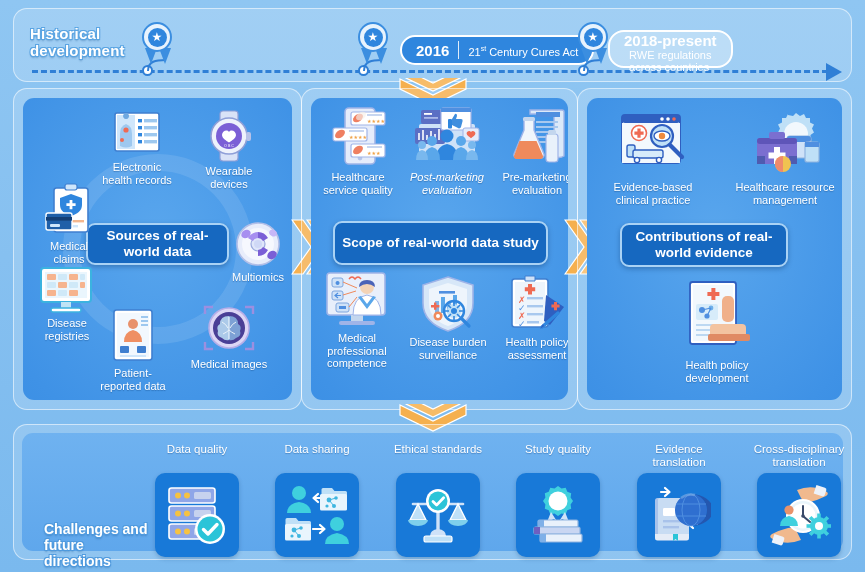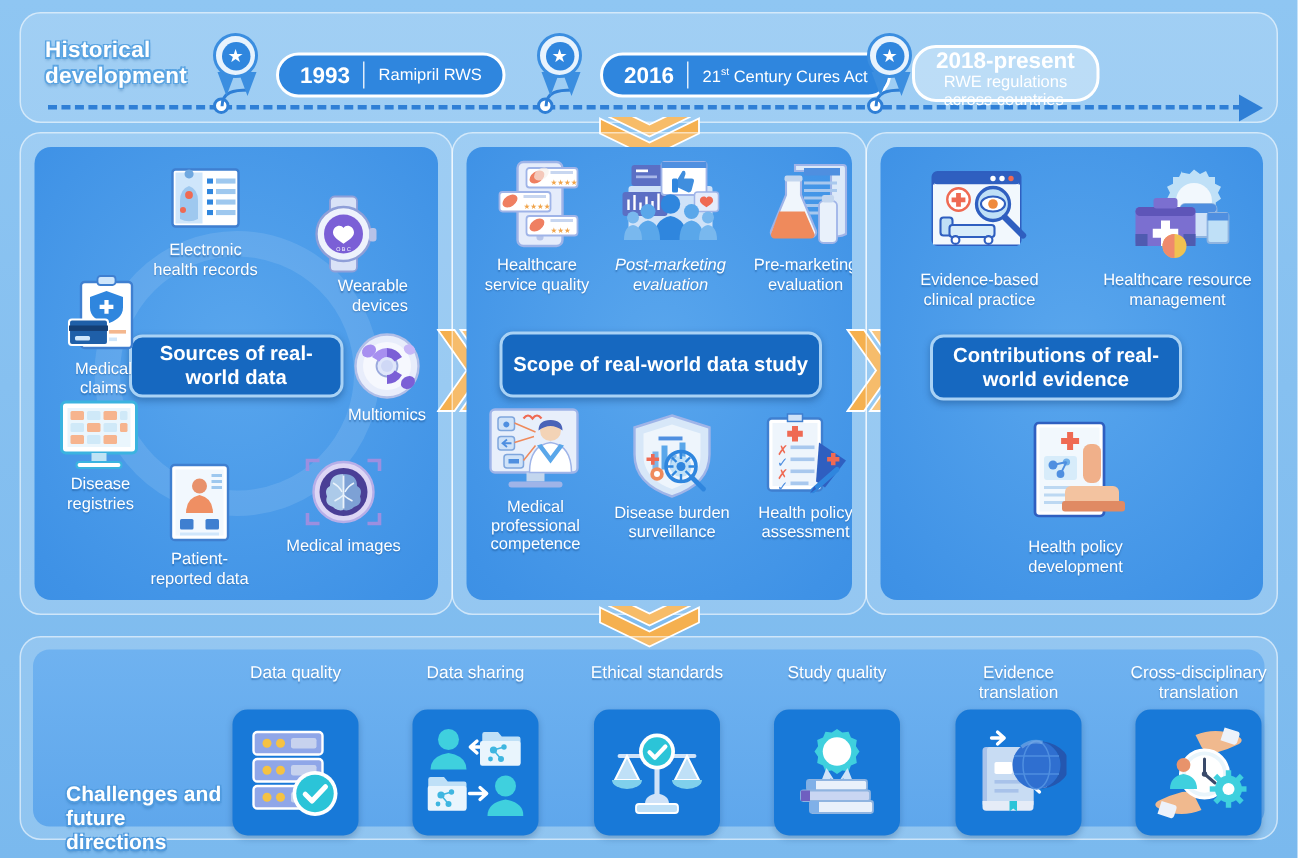--- a/index.html
+++ b/index.html
@@ -142,25 +142,20 @@
     <div class="tl-node" style="left:128px;"></div>
     <svg class="tl-stem" style="left:128px;top:48px;width:26px;height:14px;border:0;" viewBox="0 0 26 14">
       <path d="M6 14 C6 4 14 3 24 3" fill="none" stroke="#2f7fd6" stroke-width="2"></path>
     </svg>
     <div class="medal" style="left:126px;top:13px;">
       <div class="rib l"></div>
         <div class="rib r"></div>
       <div class="disc">
           <div class="inner">★</div>
         </div>
-    </div>
-    <div class="pill solid" style="left:170px;top:26px;">
-      <span class="yr">1993</span>
-      <span class="sep"></span>
-      <span class="desc">Ramipril RWS</span>
     </div>
 
     <div class="tl-node" style="left:344px;"></div>
     <svg class="tl-stem" style="left:344px;top:48px;width:26px;height:14px;border:0;" viewBox="0 0 26 14">
       <path d="M6 14 C6 4 14 3 24 3" fill="none" stroke="#2f7fd6" stroke-width="2"></path>
     </svg>
     <div class="medal" style="left:342px;top:13px;">
       <div class="rib l"></div>
         <div class="rib r"></div>
       <div class="disc">
@@ -220,21 +215,21 @@
             <rect x="33" y="16" width="13" height="3.4" fill="#9ec8ef"></rect>
             <rect x="27" y="23" width="4" height="3.4" fill="#2f86de"></rect>
             <rect x="33" y="23" width="13" height="3.4" fill="#9ec8ef"></rect>
             <rect x="27" y="30" width="4" height="3.4" fill="#2f86de"></rect>
             <rect x="33" y="30" width="13" height="3.4" fill="#9ec8ef"></rect>
           </svg>
           <div class="cap">Electronic
 health records</div>
         </div>
 
-        <div class="node" style="left:163px;top:32px;width:86px;text-align:right;">
+        <div class="node" style="left:163px;top:12px;width:86px;">
           <svg class="ico" width="48" height="52" viewBox="0 0 48 52">
             <rect x="15" y="1" width="18" height="12" rx="3" fill="#d9e2f7" stroke="#8f9fd8" stroke-width="1.2"></rect>
             <rect x="15" y="39" width="18" height="12" rx="3" fill="#d9e2f7" stroke="#8f9fd8" stroke-width="1.2"></rect>
             <circle cx="24" cy="26" r="18" fill="#eef2fc" stroke="#8f9fd8" stroke-width="1.6"></circle>
             <circle cx="24" cy="26" r="13" fill="#7b5fd6"></circle>
             <path d="M24 22 c-2-3 -7-1 -7 3 c0 3 4 5.5 7 7.5 c3-2 7-4.5 7-7.5 c0-4 -5-6 -7-3 z" fill="#ffffff"></path>
             <rect x="41" y="22" width="5" height="9" rx="2" fill="#b7c2e8"></rect>
             <text x="24" y="37" font-size="3.6" fill="#ffffff" text-anchor="middle" font-family="Liberation Sans">O B C</text>
           </svg>
           <div class="cap">Wearable

